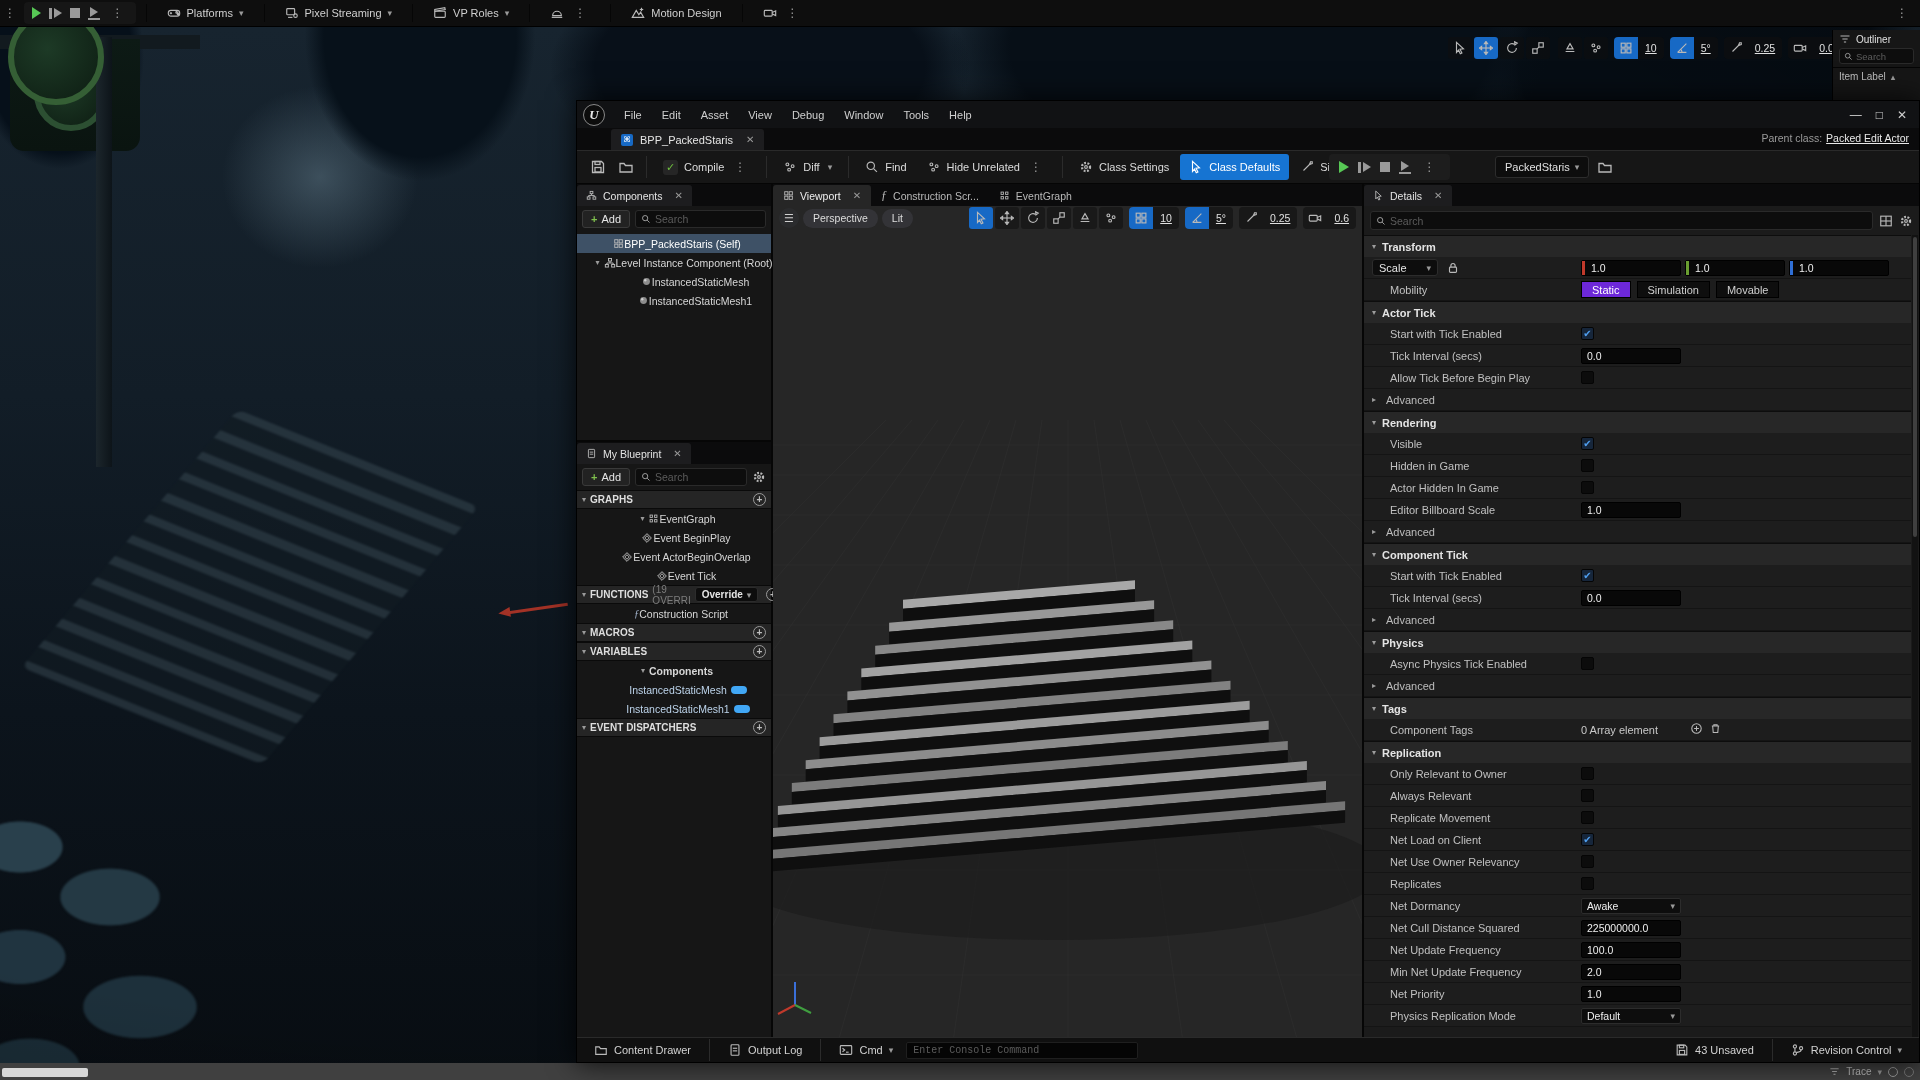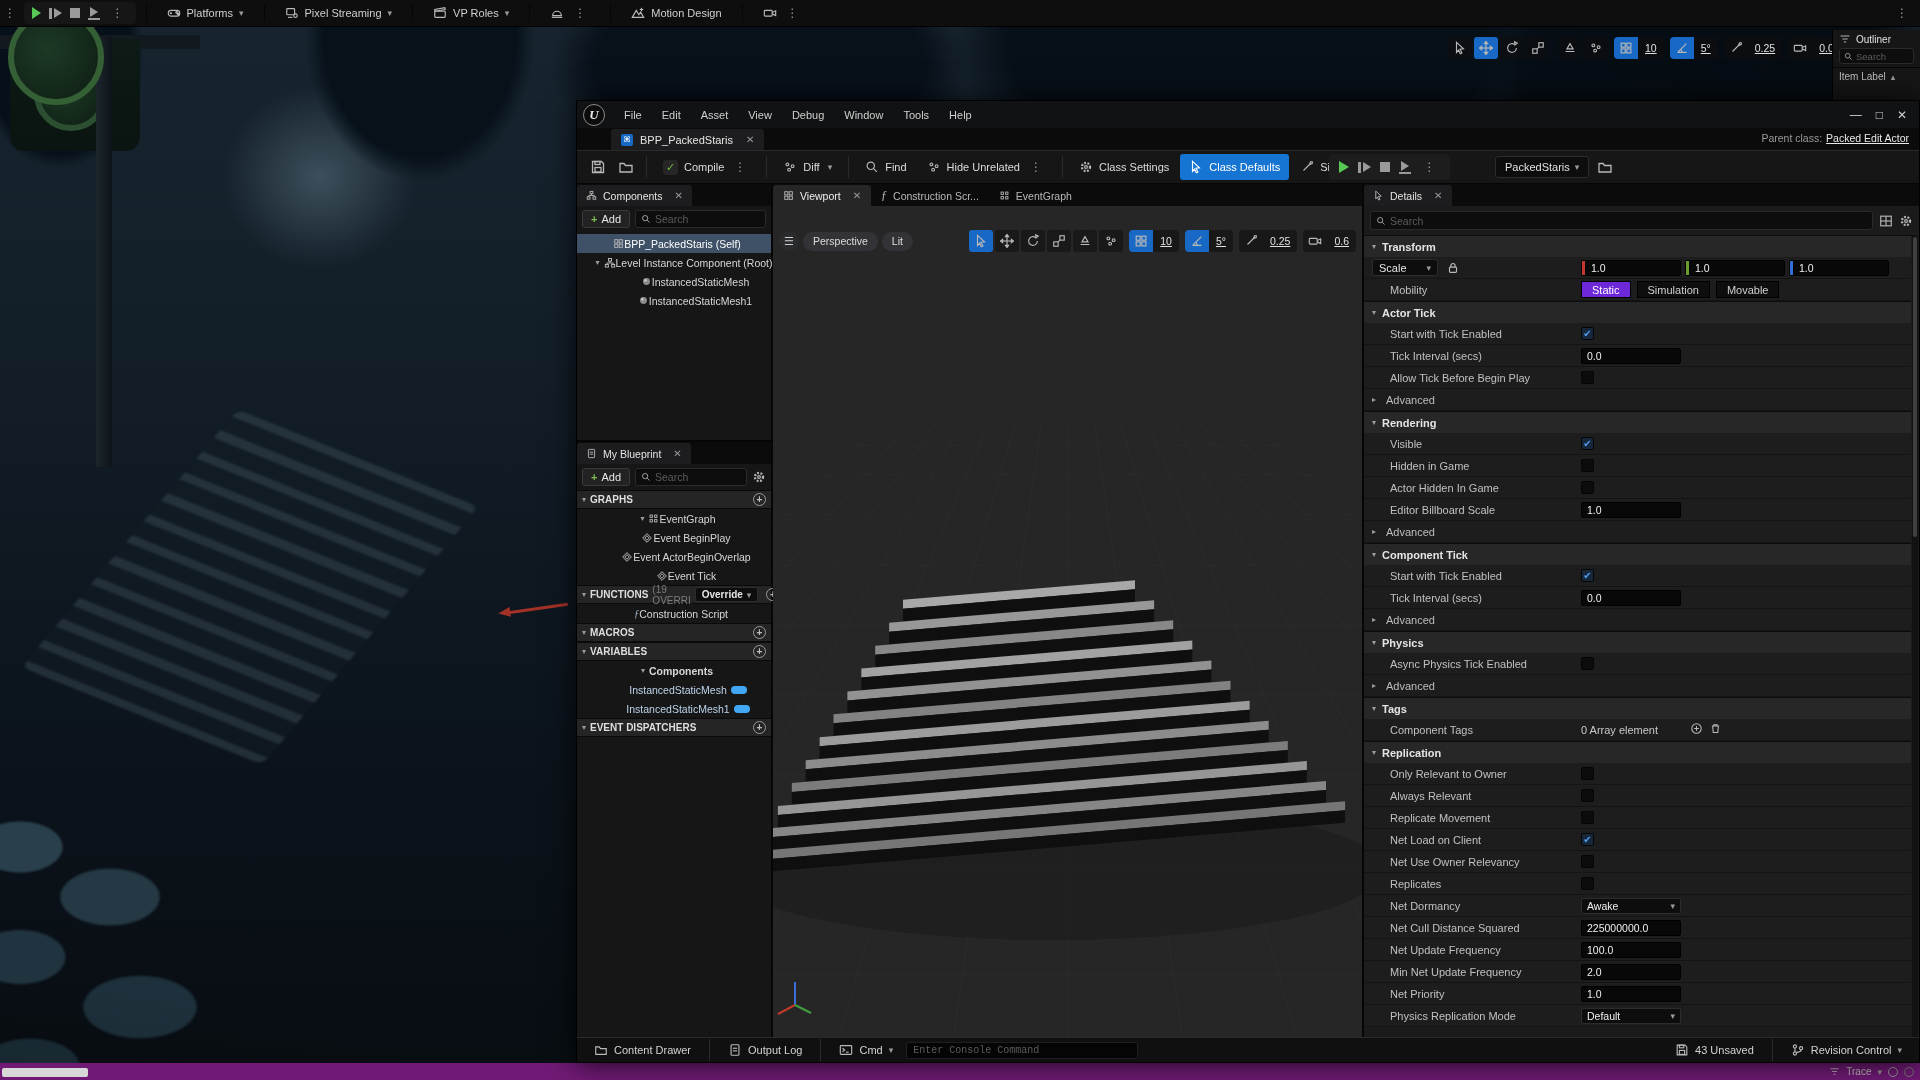--- a/index.html
+++ b/index.html
@@ -65,21 +65,21 @@
   .snap-pill .sv { padding:0 7px; color:#e0e0e0; font-size:10.5px;text-decoration:underline; }
 
   
   #outliner { position:absolute; right:0; top:30px; width:88px; height:74px; background:#161616; border-left:1px solid #000; z-index:6; }
   #outliner .orow { display:flex; align-items:center; gap:5px; padding:3px 6px; }
   #outliner .osearch { background:#0d0d0d; border:1px solid #2a2a2a; border-radius:3px; height:16px; display:flex; align-items:center; gap:3px; padding:0 4px; flex:1; }
   #outliner .osearch input { width:40px; font-size:9.5px; }
   .ohdr { color:#bdbdbd; font-size:10px; border-top:1px solid #050505; padding-top:2px; }
 
   
-  #bgstrip { position:absolute; left:0; top:1063px; width:1920px; height:17px; background:#701a75; z-index:6; display:flex; align-items:center; }
+  #bgstrip { position:absolute; left:0; top:1063px; width:1920px; height:17px; background:#404040; z-index:6; display:flex; align-items:center; }
   #bgstrip .white-scroll { position:absolute; left:2px; top:5px; width:86px; height:9px; background:#d8d8d8; border-radius:2px; }
   #bgstrip .trace { position:absolute; right:6px; display:flex; align-items:center; gap:6px; color:#bdbdbd; font-size:10px; }
   .dotc { width:10px; height:10px; border-radius:50%; border:1.4px solid #9a9a9a; }
 
   
   #bp { position:absolute; left:576px; top:100px; width:1344px; height:963px; background:#161616;
     border:1px solid #000; box-shadow:0 0 26px rgba(0,0,0,.8); z-index:20; display:flex; flex-direction:column; }
   #titlebar { height:27px; background:#111214; display:flex; align-items:center; gap:2px; padding:0 6px; flex:none; }
   .ue-logo { width:22px; height:22px; border-radius:50%; background:#0c0c0c; border:1.5px solid #888;
     color:#e8e8e8; display:flex; align-items:center; justify-content:center; font-family:"Liberation Serif",serif;
@@ -121,21 +121,21 @@
   .trow .caret { font-size:8px; color:#9a9a9a; width:8px; flex:none; }
   .mbp-sec { display:flex; align-items:center; height:19px; background:#252525; border-top:1px solid #0a0a0a; border-bottom:1px solid #0a0a0a;
     padding:0 5px; font-weight:bold; color:#dedede; font-size:10px; gap:4px; flex:none; }
   .mbp-sec .dim { color:#7d7d7d; font-weight:normal; }
   .mbp-sec .spacer, .spacer { flex:1; }
   .plus-o { width:13px; height:13px; border-radius:50%; border:1.2px solid #9a9a9a; color:#bdbdbd; font-size:10px; line-height:11px; text-align:center; flex:none; }
   .ovr-btn { background:#0d0d0d; border:1px solid #2c2c2c; border-radius:3px; height:15px; display:flex; align-items:center; padding:0 6px; gap:4px; color:#e6e6e6; font-weight:bold; font-size:10px; }
   .vpill { width:16px; height:8px; border-radius:4px; background:#41a7f5; margin-left:4px; }
 
   
-  #vp { width:591px; flex:none; position:relative; background:#262626; border-right:2px solid #060606; display:flex; flex-direction:column;gap:23px; }
+  #vp { width:591px; flex:none; position:relative; background:#262626; border-right:2px solid #060606; display:flex; flex-direction:column; }
   #vptabs { height:22px; background:#0b0b0c; display:flex; align-items:flex-end; flex:none; }
   .vtab { height:21px; display:flex; align-items:center; gap:6px; padding:0 10px; color:#b9b9b9; font-size:10.5px; }
   .vtab.active { background:#262626; color:#eee; border-radius:3px 3px 0 0; }
   #vpbar { height:24px; display:flex; align-items:center; gap:4px; padding:0 6px; flex:none; position:relative; z-index:3; }
   .round-btn { width:20px; height:20px; border-radius:50%; background:#33343a66; display:flex; align-items:center; justify-content:center; color:#d0d0d0; }
   .pillbtn { background:#3a3b40aa; border-radius:10px; height:19px; display:flex; align-items:center; padding:0 10px; color:#ddd; font-size:10.5px; }
   #vpbar .tools { margin-left:auto; display:flex; align-items:center; gap:2px; }
   #vp3d { position:absolute; inset:46px 0 0 0; overflow:hidden; }
   #vp3d svg { position:absolute; inset:0; }
 

